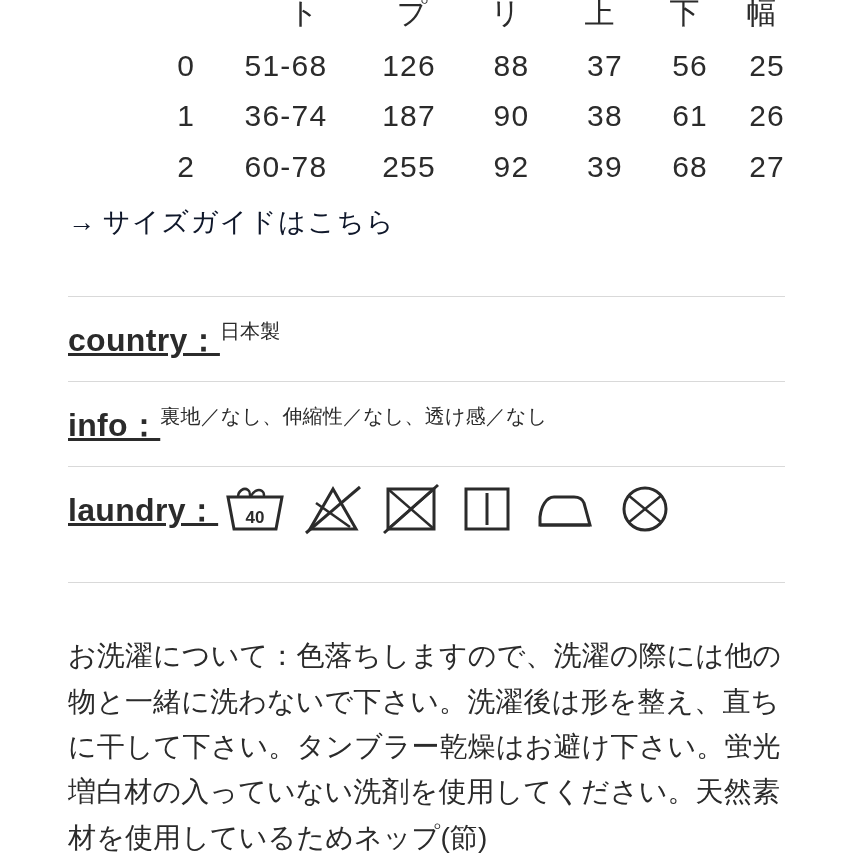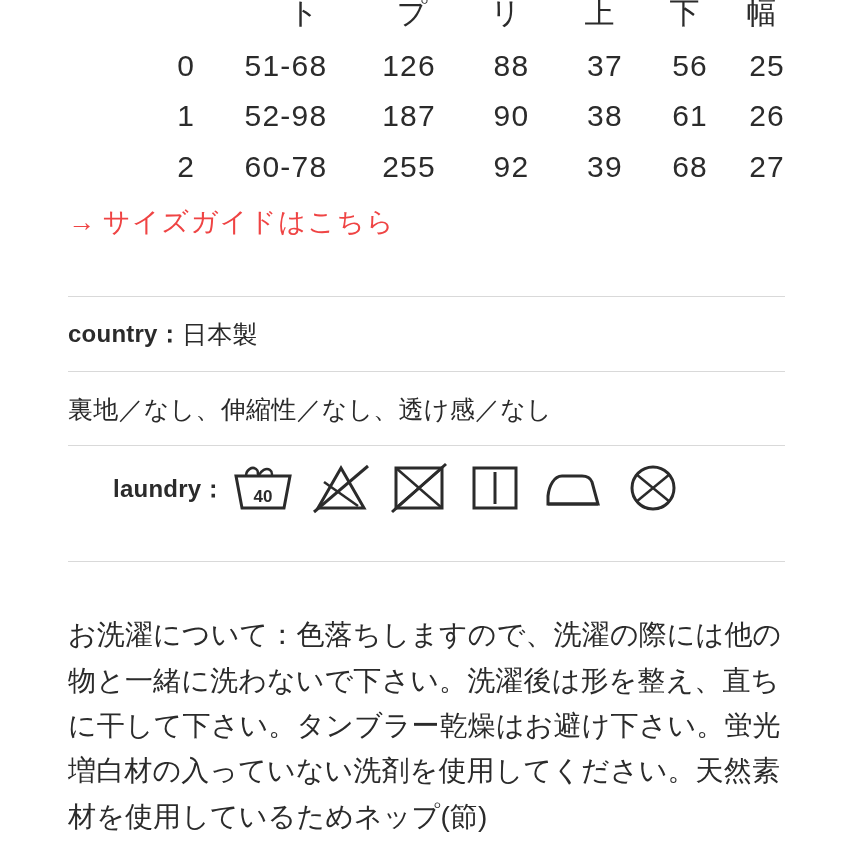--- a/index.html
+++ b/index.html
@@ -42,56 +42,57 @@
   table.size-table .col-a { width: 150px; }
   table.size-table .col-b { width: 120px; }
   table.size-table .col-c { width: 105px; }
   table.size-table .col-d { width: 105px; }
   table.size-table .col-e { width: 95px; }
   table.size-table .col-f { width: 85px; }
 
   .guide-link {
     display: block;
     font-size: 27px;
-    color: #ef4444;
+    color: #0f172a;
     text-decoration: none;
     letter-spacing: 0.06em;
     margin-top: 8px;
   }
   .guide-link .arrow { margin-right: 6px; }
 
   
   .spec-list {
     margin-top: 56px;
   }
   .spec-row {
     border-top: 1px solid #d9d9d9;
     padding: 19px 0 17px 0;
     display: flex;
     align-items: flex-start;
     flex-wrap: nowrap;
   }
   .spec-key {
-    font-size: 24px;
+    font-size: 32px;
     font-weight: 700;
     letter-spacing: 0.01em;
     white-space: nowrap;
     line-height: 1.5;
+    text-decoration: underline;
   }
   .spec-val {
-    font-size: 25px;
+    font-size: 20px;
     font-weight: 400;
     line-height: 1.5;
     letter-spacing: 0.01em;
   }
   .spec-row.laundry {
     align-items: center;
     padding: 14px 0 13px 0;
   }
-  .spec-row.laundry .spec-key { padding-top: 4px; margin-left: 45px; }
+  .spec-row.laundry .spec-key { padding-top: 4px; }
 
   
   .laundry-icons {
     display: flex;
     align-items: center;
     gap: 16px;
     margin-left: 6px;
   }
   .laundry-icons svg { display: block; }
 
@@ -130,21 +131,21 @@
         <td>0</td>
         <td>51-68</td>
         <td>126</td>
         <td>88</td>
         <td>37</td>
         <td>56</td>
         <td>25</td>
       </tr>
       <tr>
         <td>1</td>
-        <td>52-98</td>
+        <td>36-74</td>
         <td>187</td>
         <td>90</td>
         <td>38</td>
         <td>61</td>
         <td>26</td>
       </tr>
       <tr>
         <td>2</td>
         <td>60-78</td>
         <td>255</td>
@@ -162,20 +163,21 @@
 
   <div class="spec-list">
 
     <div class="spec-row">
       <span class="spec-key">country：</span>
       <span class="spec-val">日本製</span>
     </div>
 
 
     <div class="spec-row">
+      <span class="spec-key">info：</span>
       <span class="spec-val">裏地／なし、伸縮性／なし、透け感／なし</span>
     </div>
 
     <div class="spec-row laundry">
       <span class="spec-key">laundry：</span>
       <span class="laundry-icons">
 
         <span>
           <svg width="62" height="54" viewBox="0 0 62 54">
             <path d="M4 16 L58 16 L52 48 L10 48 Z" fill="none" stroke="#2b2b2b" stroke-width="3"></path>

